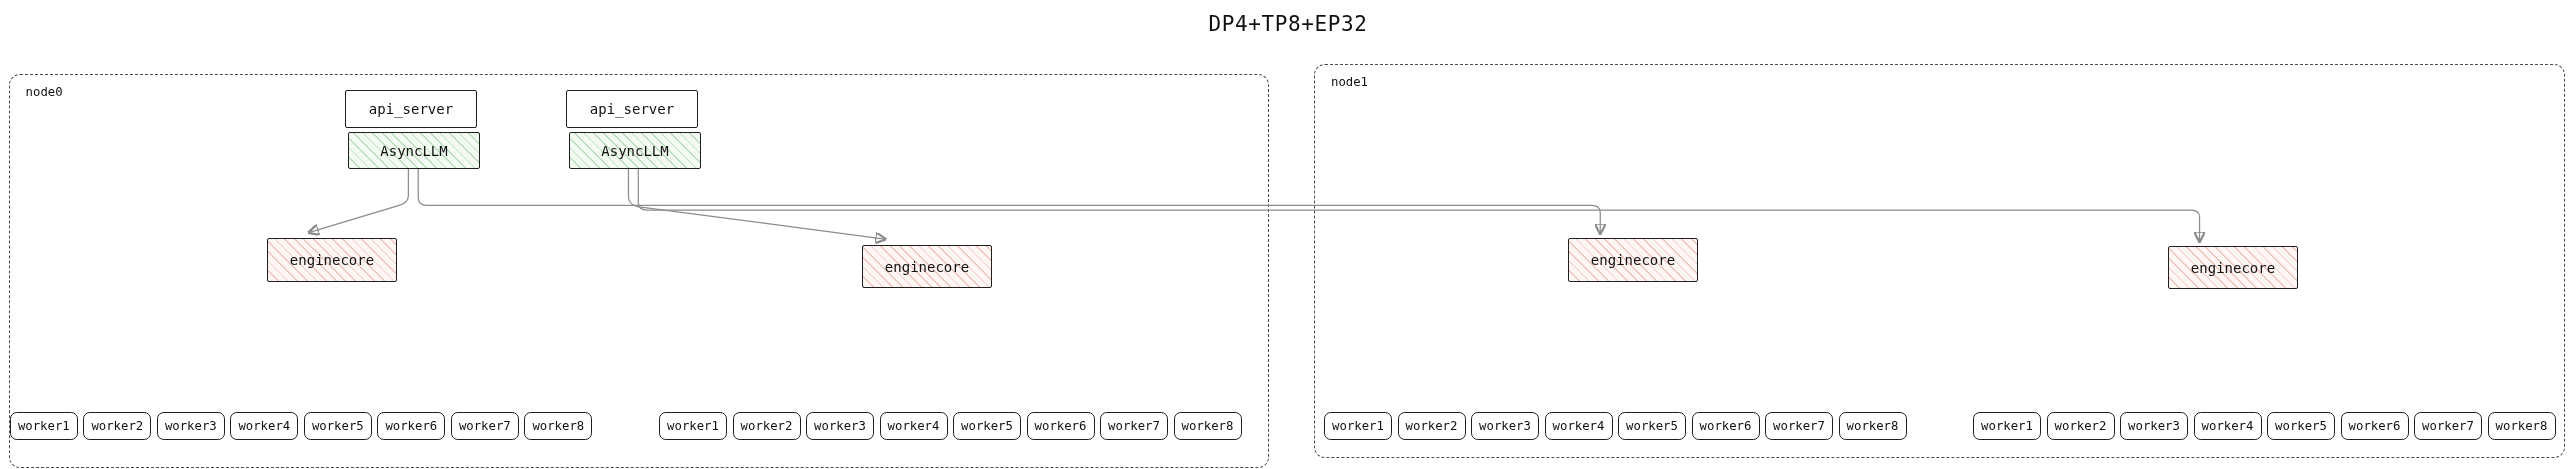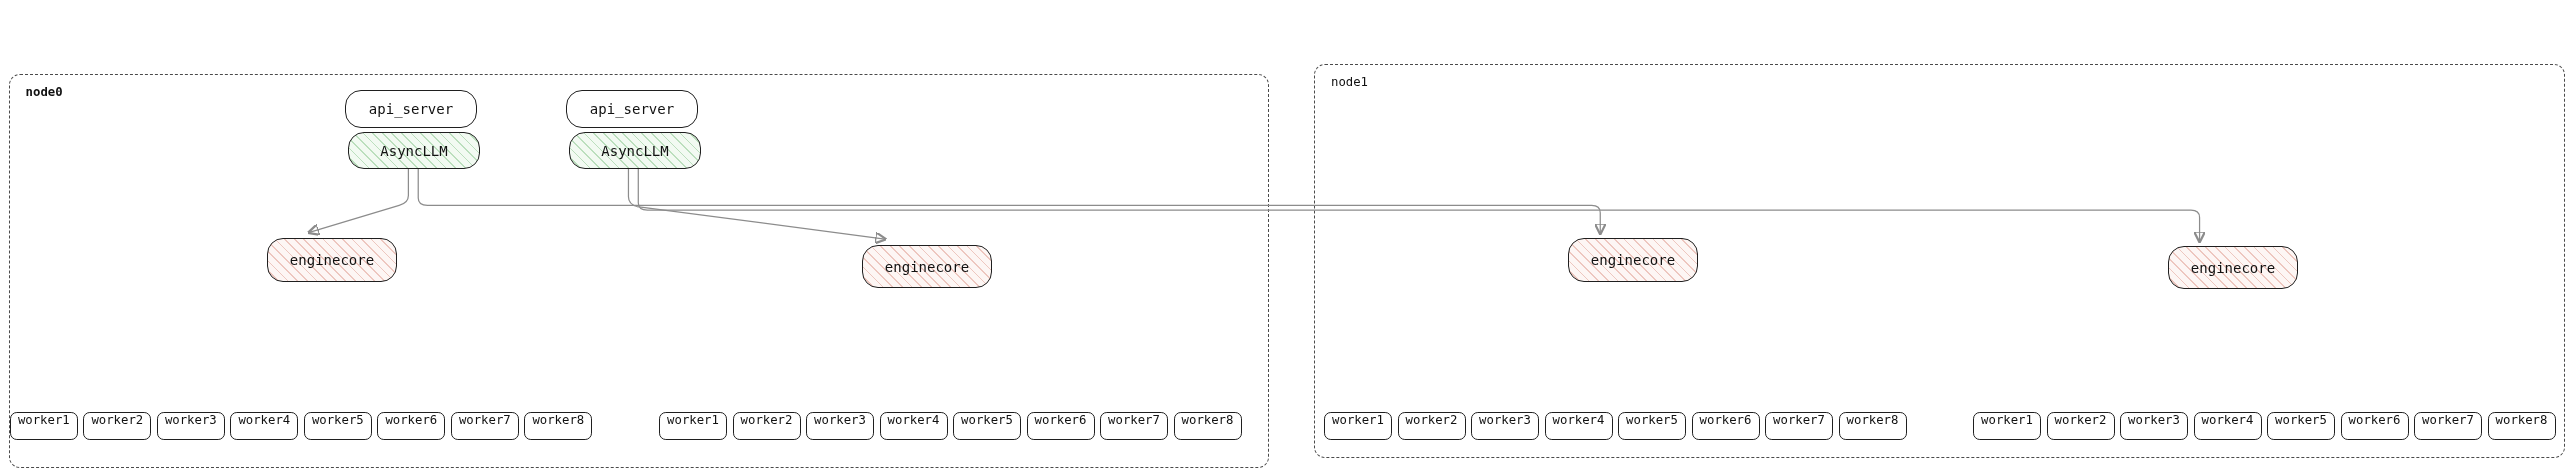--- a/index.html
+++ b/index.html
@@ -30,21 +30,21 @@
   .node-label {
     position:absolute;
     top:9.8px; left:16px;
     font-size:12.3px;
     color:#111;
   }
   .nbox {
     position:absolute;
     display:flex; align-items:center; justify-content:center;
     border:1.2px solid #1f1f1f;
-    border-radius:16px;
+    border-radius:2px;
     background:#ffffff;
     font-size:14px;
     color:#111;
     box-sizing:border-box;
     z-index:3;
   }
   .hatch-green {
     background-color:#f2faf2;
     background-image:repeating-linear-gradient(45deg,
       rgba(120,190,125,0.45) 0, rgba(120,190,125,0.45) 1.2px,
@@ -62,40 +62,41 @@
     position:absolute;
     display:flex;
     gap:5.5px;
     z-index:3;
   }
   .worker {
     width:68px; height:28px;
     border:1.2px solid #1f1f1f;
     border-radius:6.8px;
     background:#ffffff;
-    display:flex; justify-content:center;
+    display:flex; align-items:center; justify-content:center;
     font-size:12.3px;
     color:#111;
     box-sizing:border-box;
   }
   svg.edges {
     position:absolute;
     top:0; left:0;
     z-index:2;
     pointer-events:none;
   }
   svg.edges path { fill:none; stroke:#8c8c8c; stroke-width:2; stroke-linejoin:round; }
 </style>
 </head>
 <body>
 
 <div class="canvas">
 
-
-  <div class="node-box" style="left:8.6px; top:74px; width:1258px; height:392px;font-weight:bold;">
+  <div class="title">DP4+TP8+EP32</div>
+
+  <div class="node-box" style="left:8.6px; top:74px; width:1258px; height:392px;">
     <div class="node-label">node0</div>
   </div>
 
   <div class="node-box" style="left:1314px; top:64px; width:1249px; height:392px;">
     <div class="node-label">node1</div>
   </div>
 
   <svg class="edges" width="2576" height="469" viewBox="0 0 4188 763">
     <defs>
       <marker id="arrow" viewBox="0 0 10 10" refX="8.5" refY="5" markerWidth="9" markerHeight="9" orient="auto-start-reverse">

